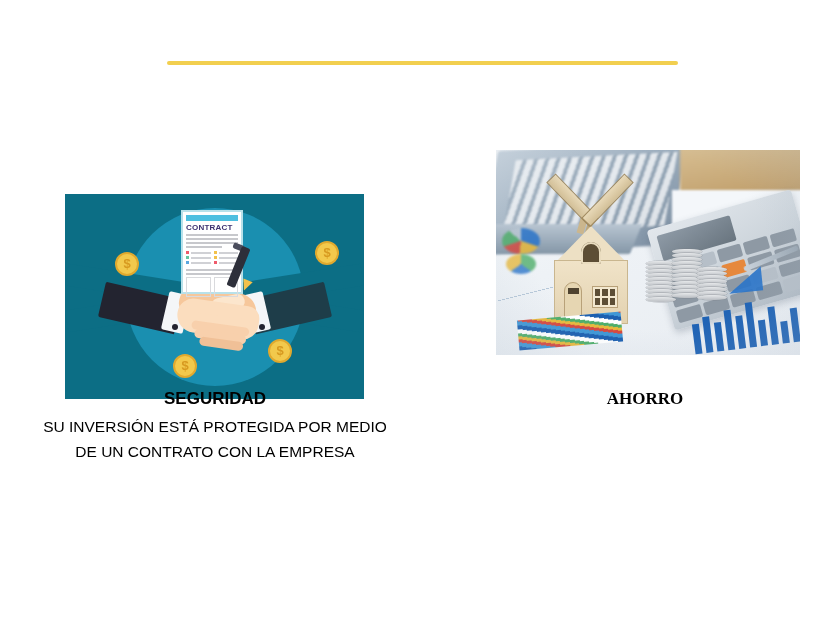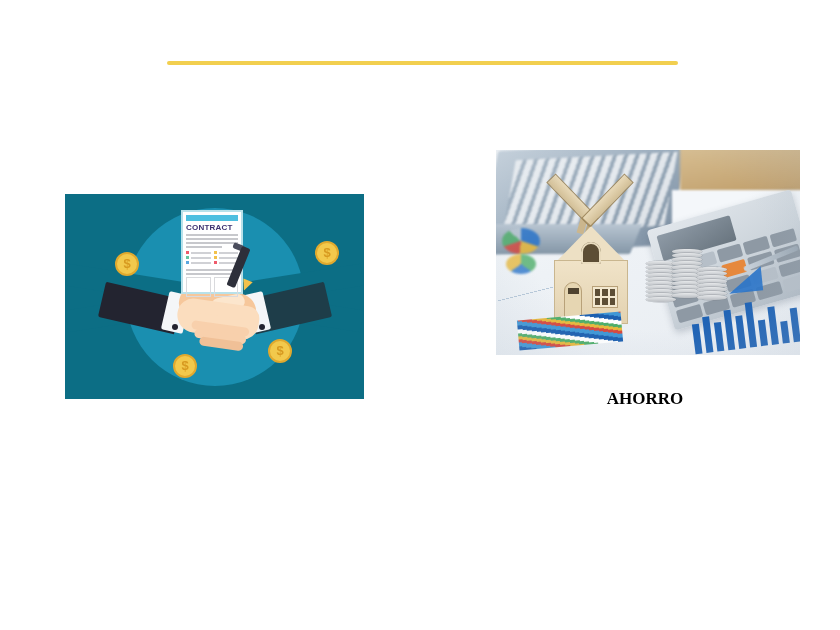--- a/index.html
+++ b/index.html
@@ -748,18 +748,22 @@
       <i style="left:55px;  height:45px"></i>
       <i style="left:66px;  height:26px"></i>
       <i style="left:77px;  height:38px"></i>
       <i style="left:88px;  height:22px"></i>
       <i style="left:99px;  height:34px"></i>
     </div>
     <div class="ph-rainbow"></div>
     <div class="ph-vignette"></div>
   </div>
 
+  <div class="caption" id="cap-seguridad">
+    <div class="cap-head">SEGURIDAD</div>
+    <div class="cap-body">SU INVERSIÓN ESTÁ PROTEGIDA POR MEDIO DE UN CONTRATO CON LA EMPRESA</div>
+  </div>
 
   <div class="caption" id="cap-ahorro">
     <div class="cap-head">AHORRO</div>
   </div>
 
 </div>
 
 </body></html>

